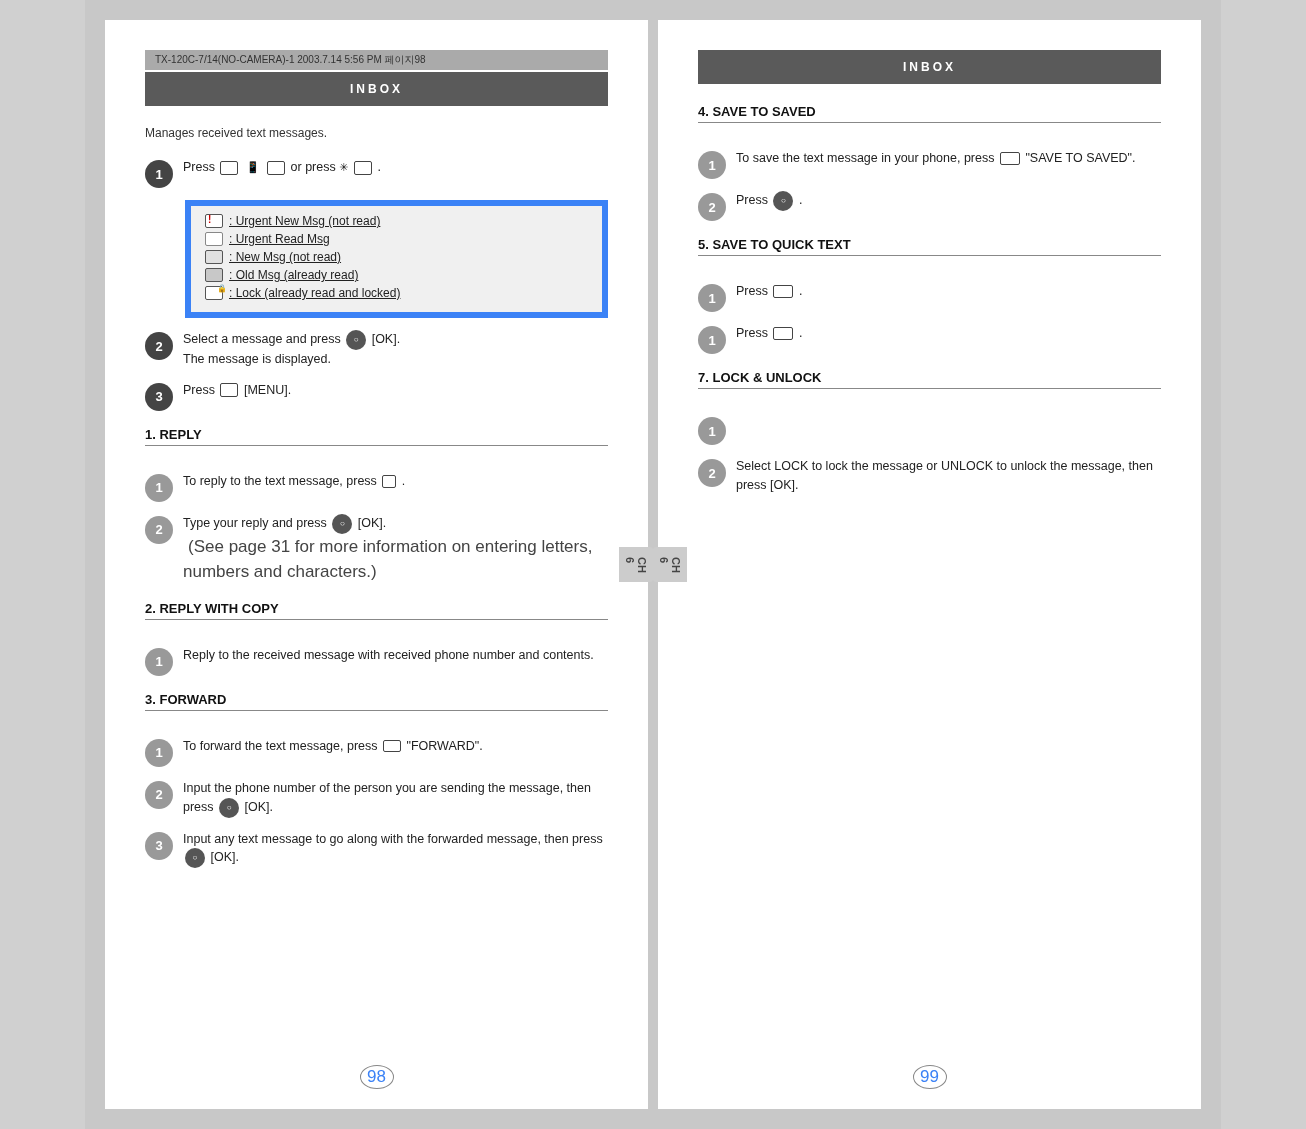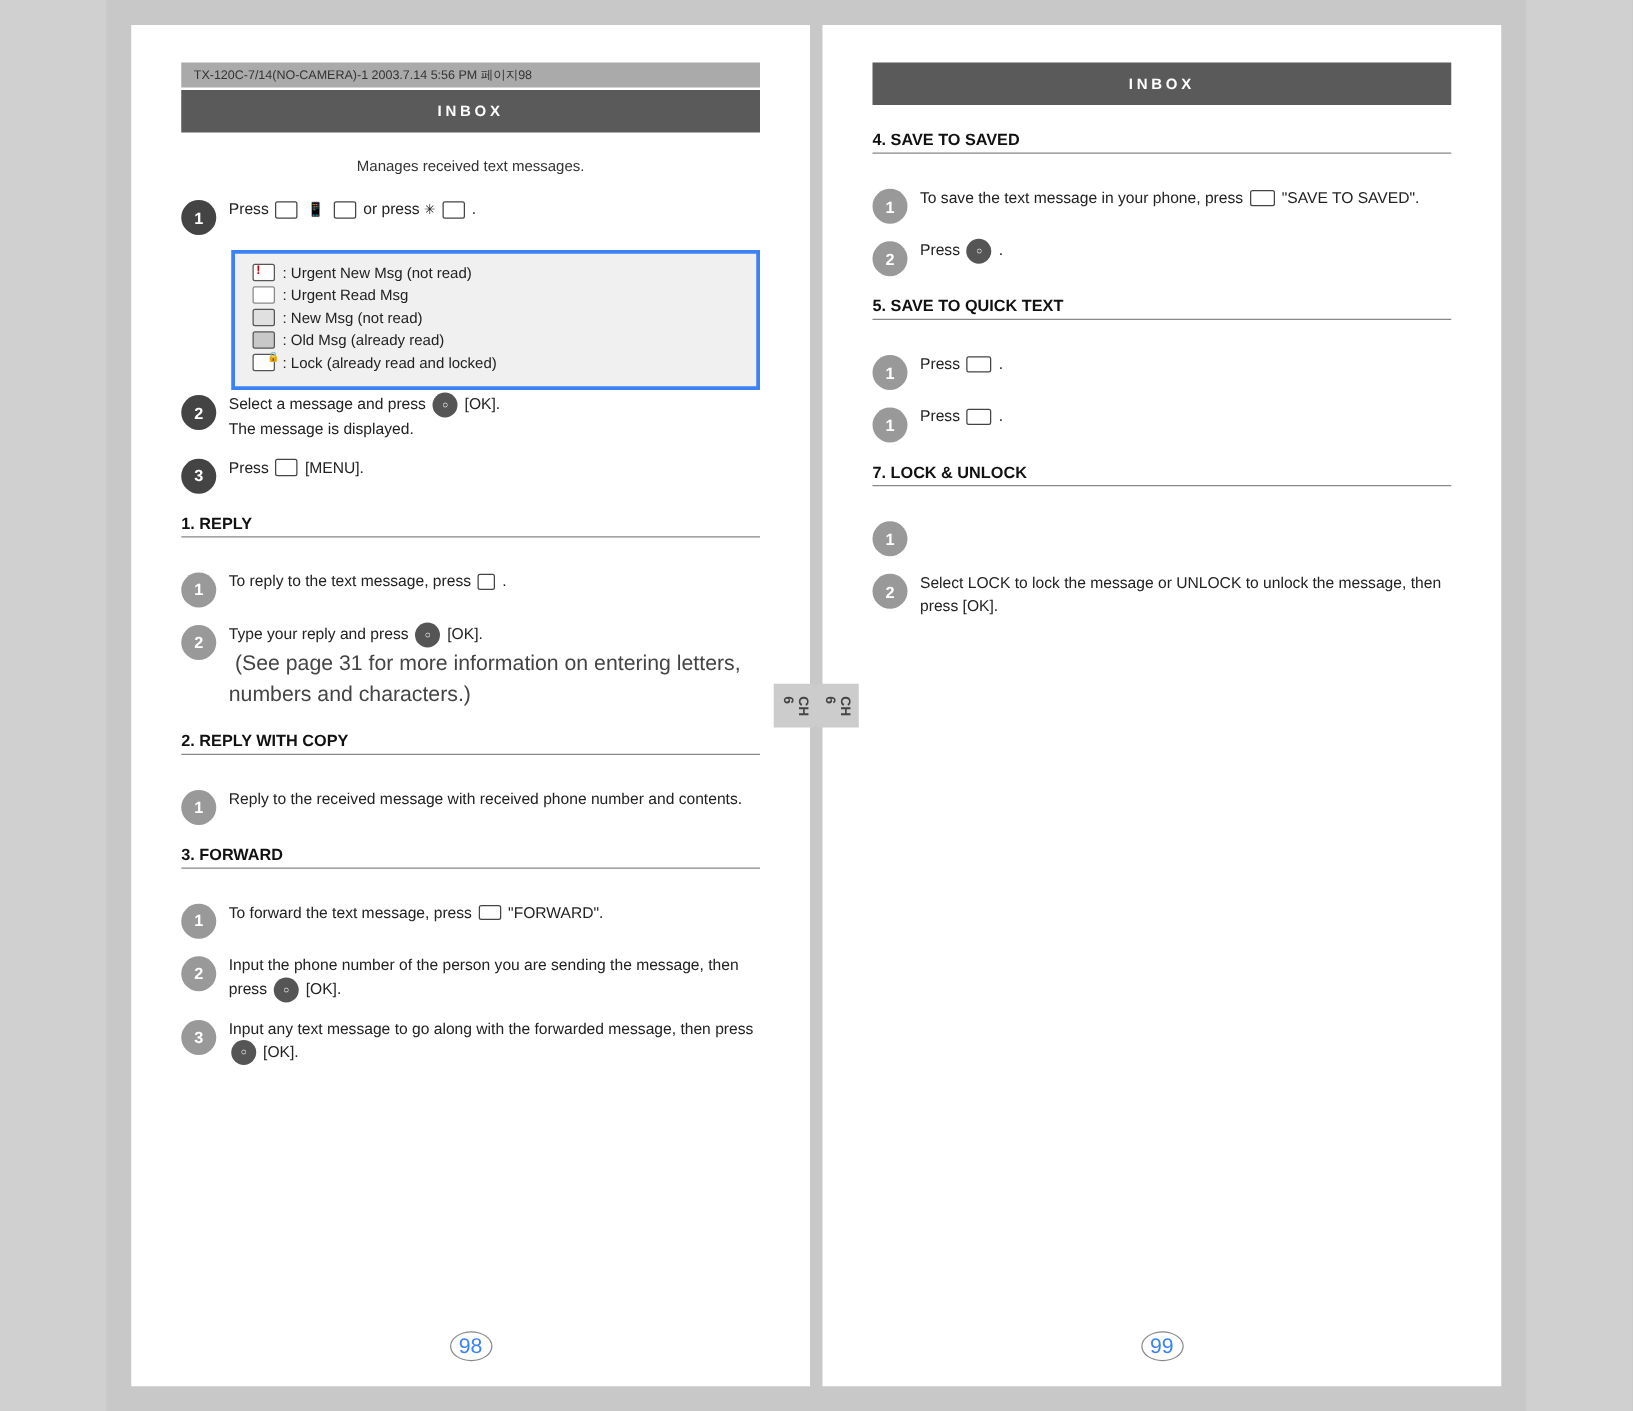--- a/index.html
+++ b/index.html
@@ -41,21 +41,20 @@
       font-size: 12px;
       font-weight: bold;
       letter-spacing: 3px;
       padding: 10px 0;
       margin-bottom: 20px;
     }
     .subtitle {
       font-size: 12px;
       color: #333;
       margin-bottom: 18px;
-      text-align: center;
     }
     .step-row {
       display: flex;
       align-items: flex-start;
       margin-bottom: 12px;
     }
     .step-circle {
       display: inline-flex;
       align-items: center;
       justify-content: center;
@@ -110,25 +109,26 @@
       font-size: 13px;
       font-weight: bold;
       border-bottom: 1.5px solid #888;
       padding-bottom: 3px;
       margin-bottom: 26px;
       margin-top: 16px;
       color: #111;
     }
     .icon-box-table {
       background: #f0f0f0;
-      border: 3px solid #3b82f6;
+      border: 6px solid #3b82f6;
       padding: 8px 14px;
-      margin-bottom: 2px;
+      margin-bottom: 12px;
       font-size: 12px;
       color: #222;
+      text-decoration: underline;
     }
     .icon-box-row {
       display: flex;
       align-items: center;
       margin-bottom: 4px;
     }
     .msg-icon {
       display: inline-block;
       width: 18px;
       height: 14px;

